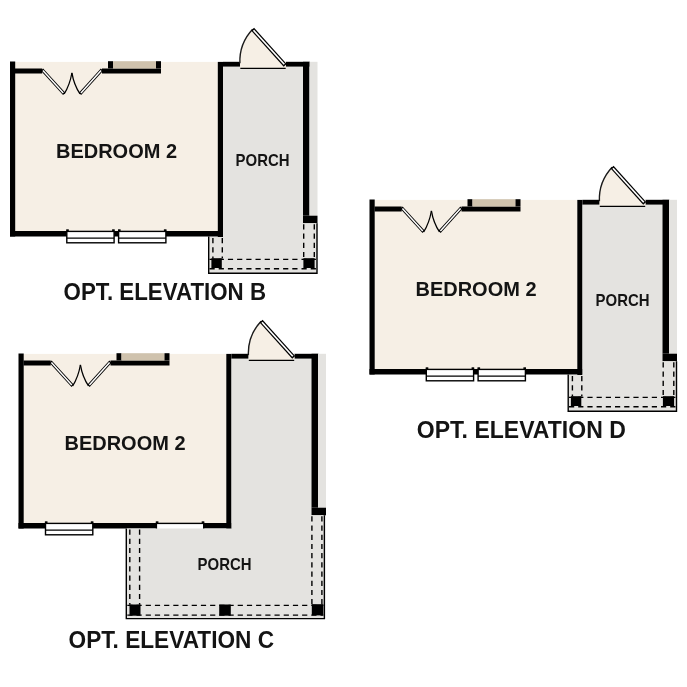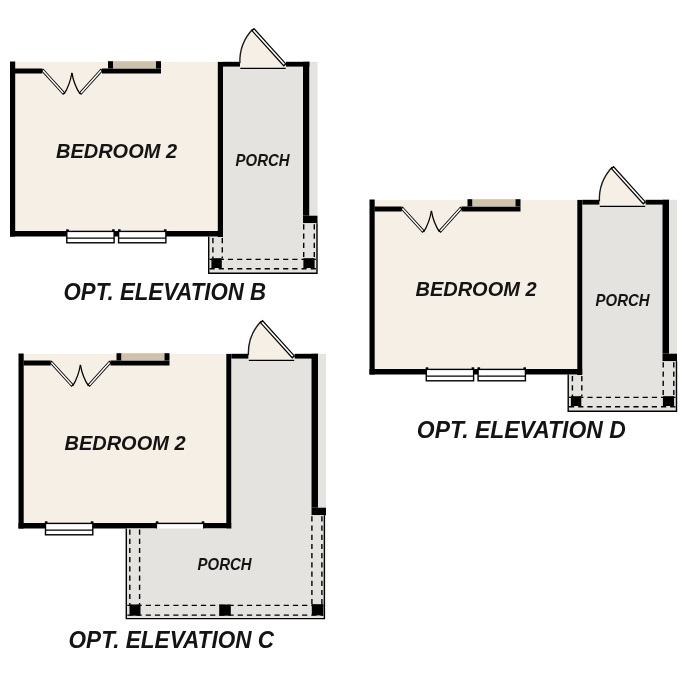--- a/index.html
+++ b/index.html
@@ -1,14 +1,14 @@
 <!DOCTYPE html>
 <html><head><meta charset="utf-8"><title>Floorplan</title>
 <style>html,body{margin:0;padding:0;background:#ffffff;}
-.gpu{transform:translateZ(0);will-change:transform;font-style:italic;}
+.gpu{transform:translateZ(0);will-change:transform;}
 svg{display:block;}</style></head><body>
 <div class="gpu">
 <svg width="687" height="687" viewBox="0 0 687 687">
 
 <rect x="0" y="0" width="687" height="687" fill="#ffffff"></rect>
 
 <g>
 
 <rect x="15" y="61.9" width="202.8" height="174.1" fill="#f6efe5"></rect>
 

